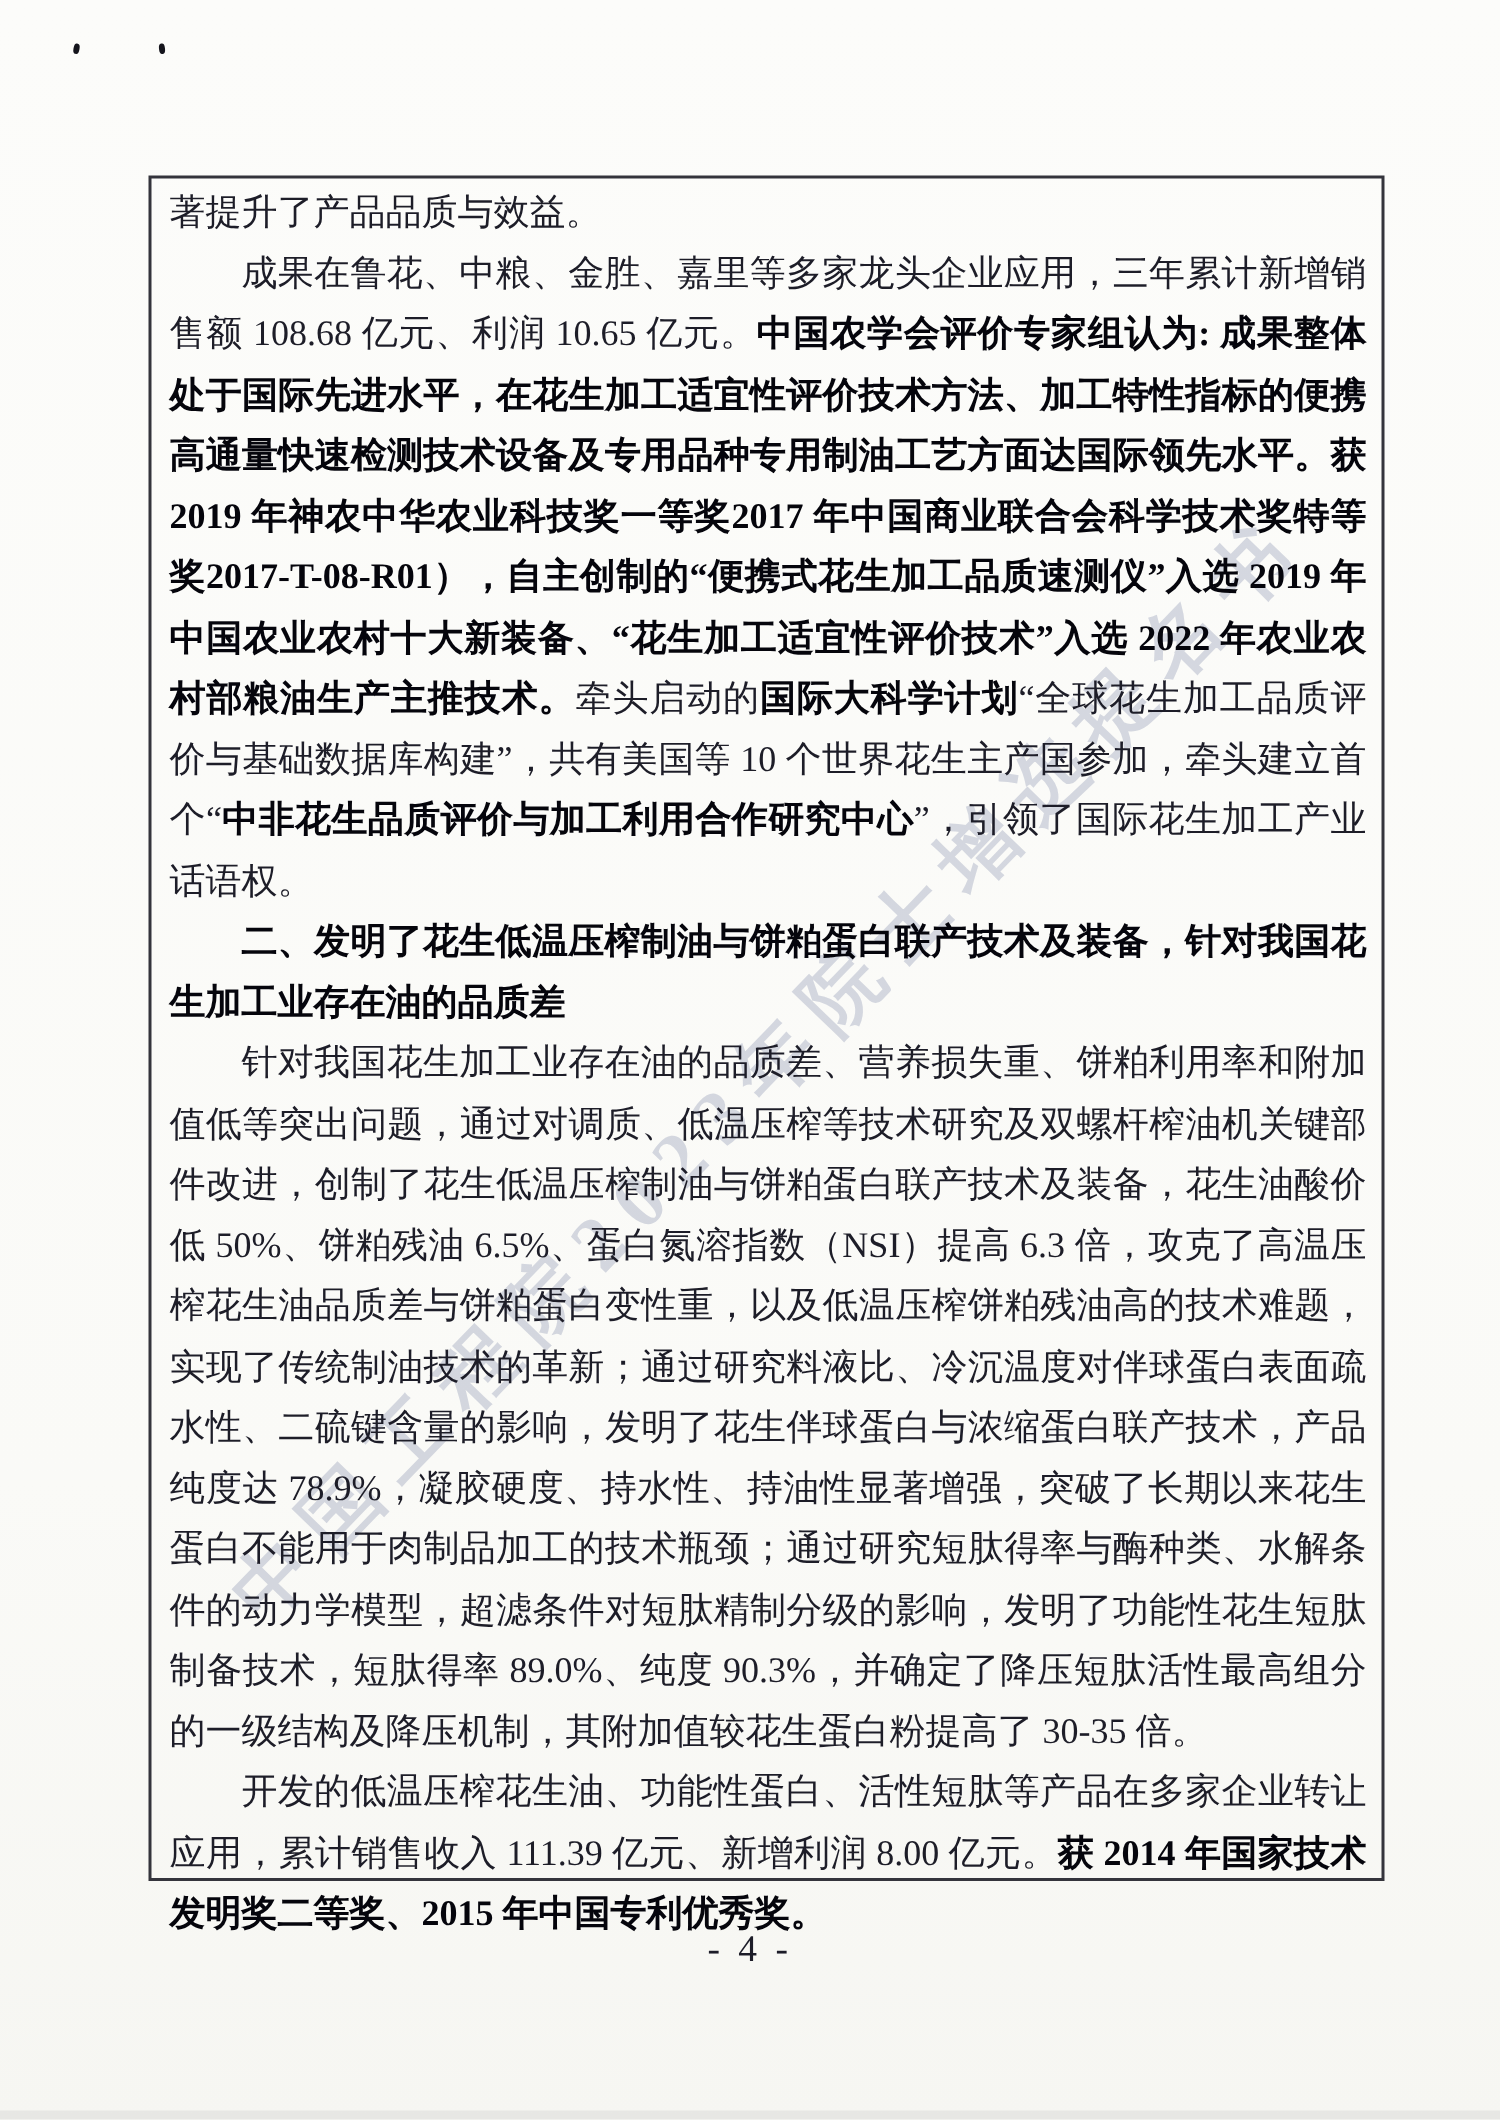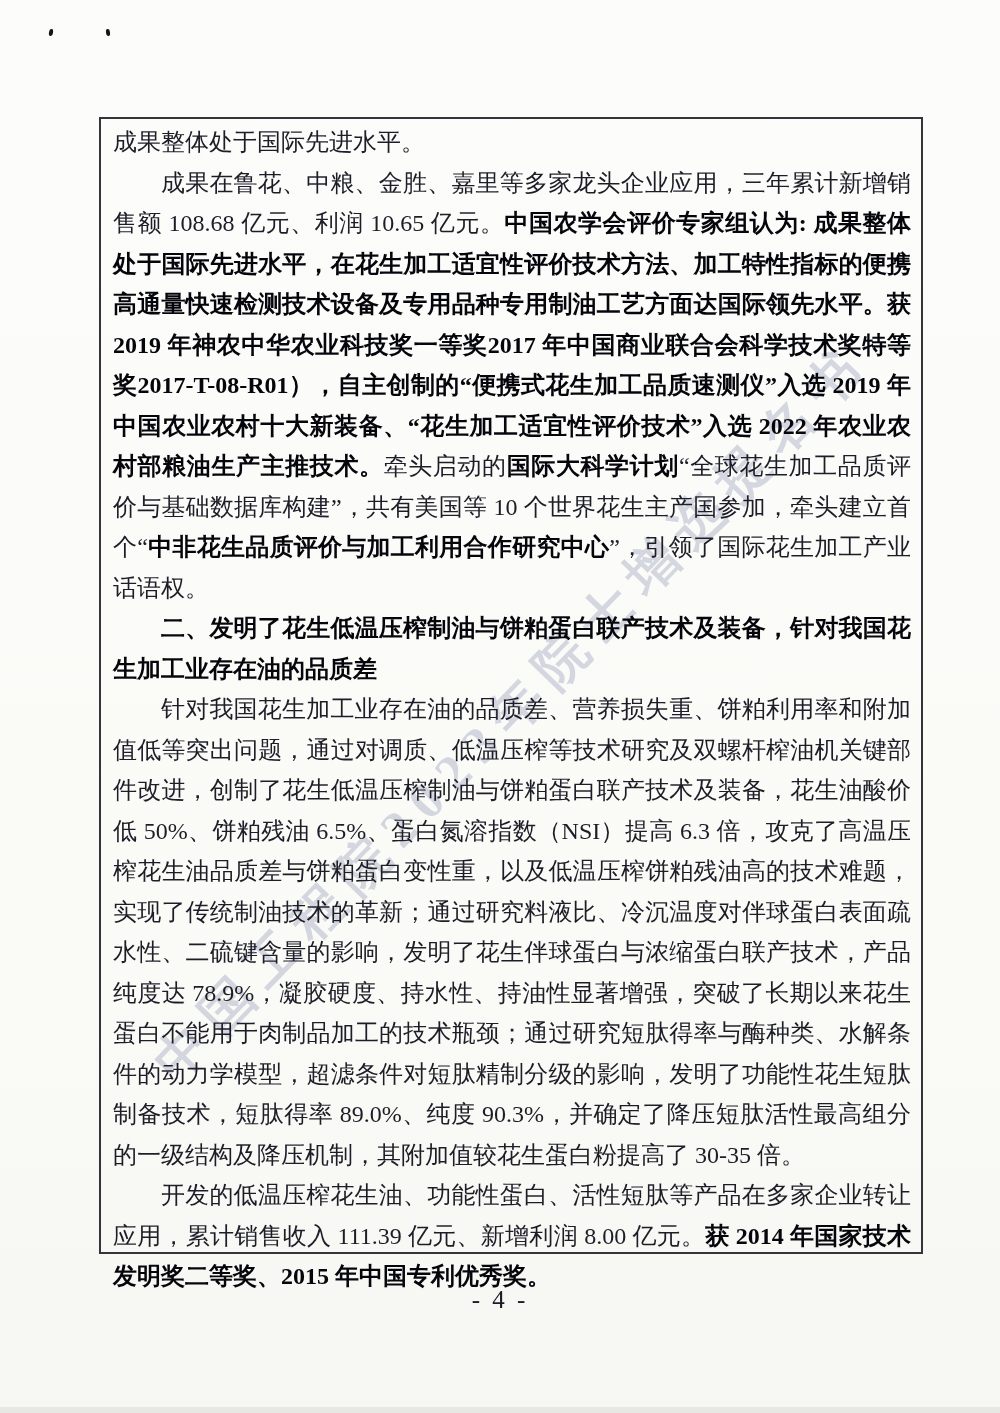--- a/index.html
+++ b/index.html
@@ -59,21 +59,21 @@
 <body>
 
 <div class="page">
   <span class="scan-dot d1"></span>
   <span class="scan-dot d2"></span>
 
   <div class="watermark">中国工程院2023年院士增选提名书</div>
 
   <div class="content-box">
     <div class="doc-text">
-        <p class="para"><span class="seg">成果整体处于国际先进水平。</span></p>
+        <p class="para"><span class="seg">著提升了产品品质与效益。</span></p>
         <p class="para indent"><span class="seg">成果在鲁花、中粮、金胜、嘉里等多家龙头企业应用，三年累计新增销售额 108.68 亿元、利润 10.65 亿元。</span><span class="seg bold">中国农学会评价专家组认为: 成果整体处于国际先进水平，在花生加工适宜性评价技术方法、加工特性指标的便携高通量快速检测技术设备及专用品种专用制油工艺方面达国际领先水平。获 2019 年神农中华农业科技奖一等奖2017 年中国商业联合会科学技术奖特等奖2017-T-08-R01），自主创制的“便携式花生加工品质速测仪”入选 2019 年中国农业农村十大新装备、“花生加工适宜性评价技术”入选 2022 年农业农村部粮油生产主推技术。</span><span class="seg">牵头启动的</span><span class="seg bold">国际大科学计划</span><span class="seg">“全球花生加工品质评价与基础数据库构建”，共有美国等 10 个世界花生主产国参加，牵头建立首个“</span><span class="seg bold">中非花生品质评价与加工利用合作研究中心</span><span class="seg">”，引领了国际花生加工产业话语权。</span></p>
         <p class="para indent"><span class="seg bold">二、发明了花生低温压榨制油与饼粕蛋白联产技术及装备，针对我国花生加工业存在油的品质差</span></p>
         <p class="para indent"><span class="seg">针对我国花生加工业存在油的品质差、营养损失重、饼粕利用率和附加值低等突出问题，通过对调质、低温压榨等技术研究及双螺杆榨油机关键部件改进，创制了花生低温压榨制油与饼粕蛋白联产技术及装备，花生油酸价低 50%、饼粕残油 6.5%、蛋白氮溶指数（NSI）提高 6.3 倍，攻克了高温压榨花生油品质差与饼粕蛋白变性重，以及低温压榨饼粕残油高的技术难题，实现了传统制油技术的革新；通过研究料液比、冷沉温度对伴球蛋白表面疏水性、二硫键含量的影响，发明了花生伴球蛋白与浓缩蛋白联产技术，产品纯度达 78.9%，凝胶硬度、持水性、持油性显著增强，突破了长期以来花生蛋白不能用于肉制品加工的技术瓶颈；通过研究短肽得率与酶种类、水解条件的动力学模型，超滤条件对短肽精制分级的影响，发明了功能性花生短肽制备技术，短肽得率 89.0%、纯度 90.3%，并确定了降压短肽活性最高组分的一级结构及降压机制，其附加值较花生蛋白粉提高了 30-35 倍。</span></p>
         <p class="para indent"><span class="seg">开发的低温压榨花生油、功能性蛋白、活性短肽等产品在多家企业转让应用，累计销售收入 111.39 亿元、新增利润 8.00 亿元。</span><span class="seg bold">获 2014 年国家技术发明奖二等奖、2015 年中国专利优秀奖。</span></p>
       </div>
   </div>
 
   <div class="footer">
     <span class="page-number">- 4 -</span>
   </div>

